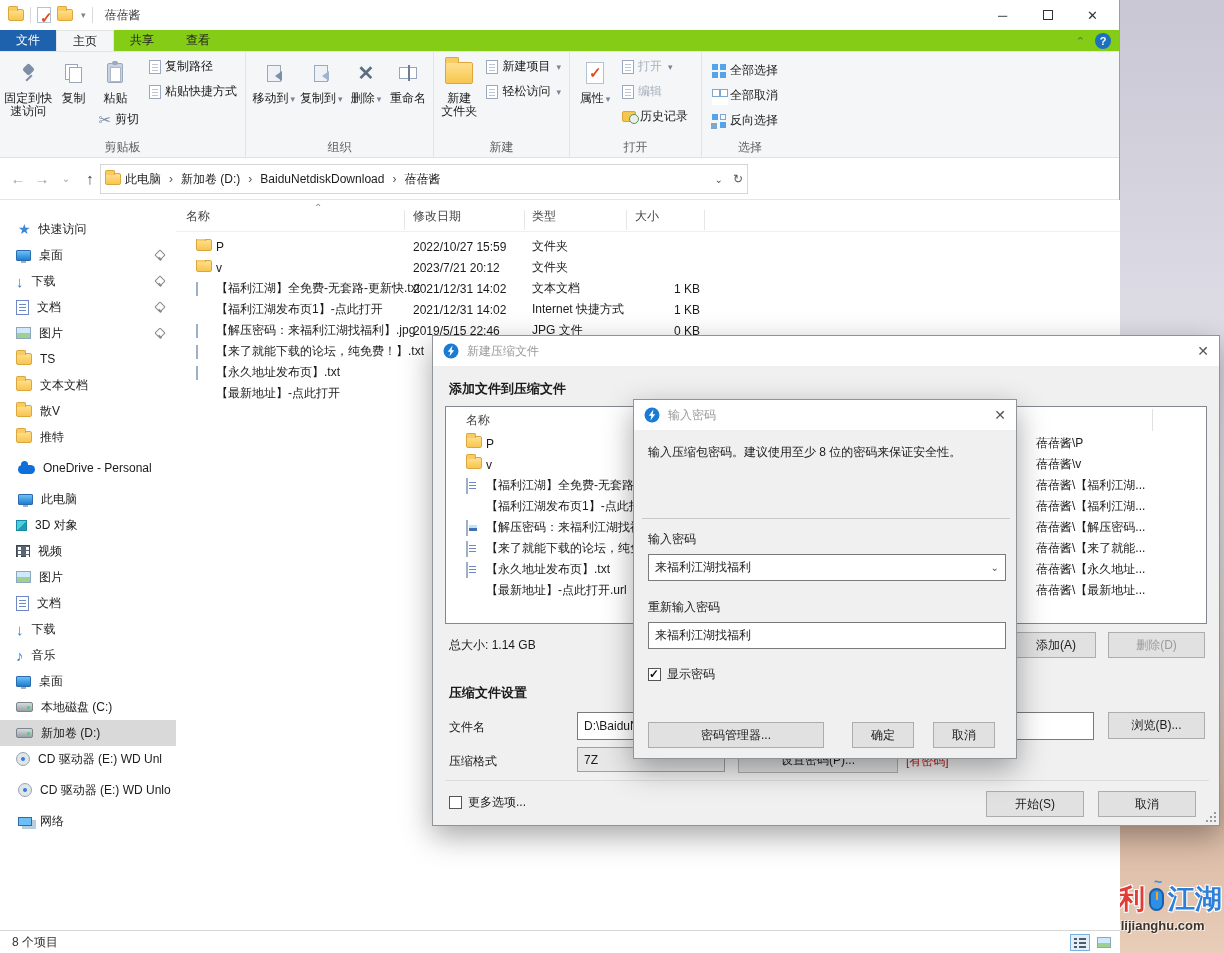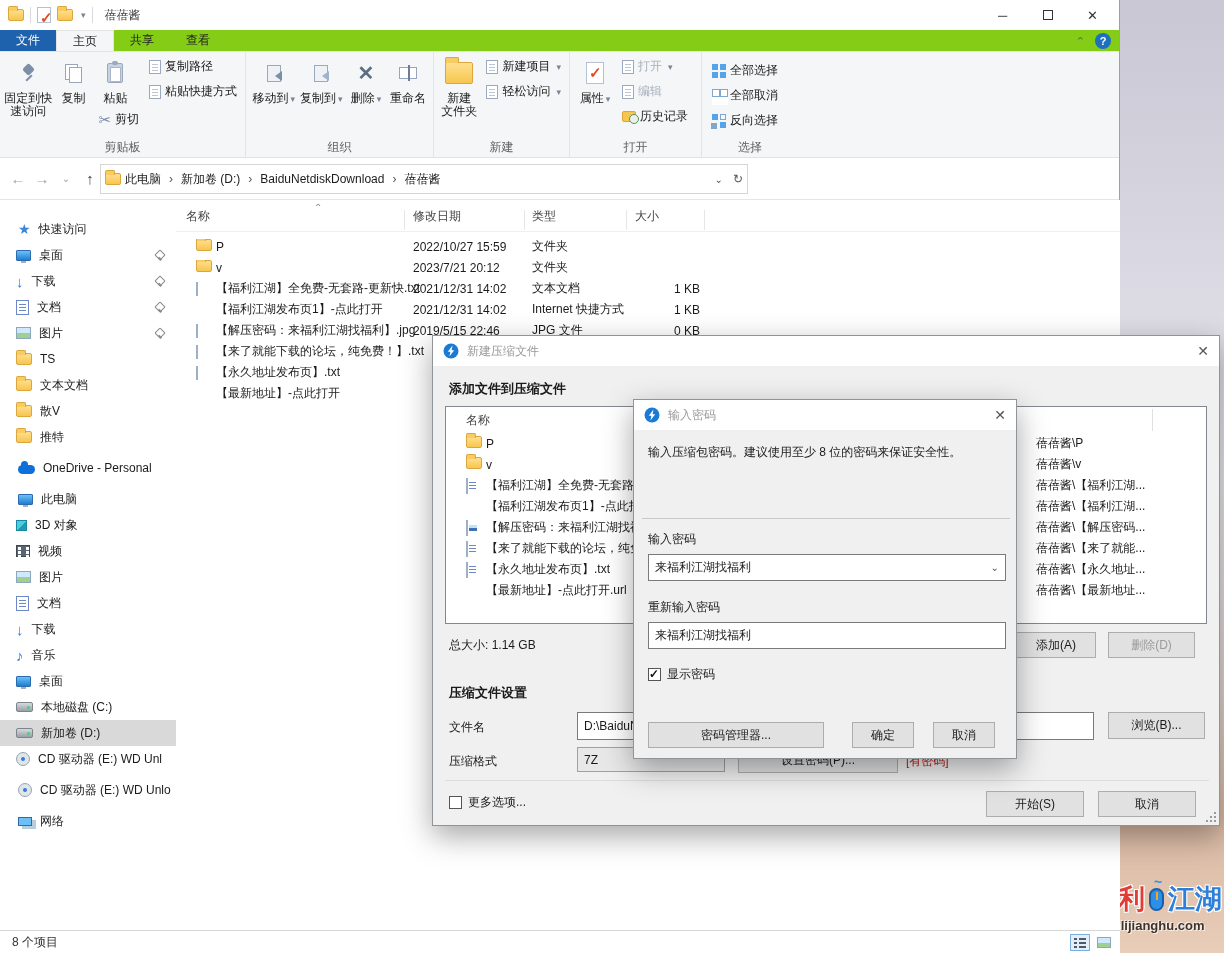--- a/index.html
+++ b/index.html
@@ -592,21 +592,21 @@
       </div>
       <div class="lv-row" style="left:0;top:173px;width:100%">
         <span class="abs" style="left:20px"><span class="globe-ic"></span></span>
         <span class="abs" style="left:40px">【最新地址】-点此打开.url</span>
         <span class="abs" style="left:590px">蓓蓓酱\【最新地址...</span>
       </div>
     </div>
 
     <div class="abs" style="left:16px;top:301px">总大小: 1.14 GB</div>
     <div class="btn abs" style="left:583px;top:296px;width:80px;height:26px">添加(A)</div>
-    <div class="btn disb abs" style="left:675px;top:296px;width:87px;height:26px">删除(D)</div>
+    <div class="btn disb abs" style="left:675px;top:296px;width:97px;height:26px">删除(D)</div>
 
     <div class="abs bold" style="left:16px;top:348px;font-size:13px">压缩文件设置</div>
 
     <div class="abs" style="left:16px;top:383px">文件名</div>
     <div class="input abs" style="left:144px;top:376px;width:517px;height:28px">D:\BaiduN</div>
     <div class="btn abs" style="left:675px;top:376px;width:97px;height:27px">浏览(B)...</div>
 
     <div class="abs" style="left:16px;top:417px">压缩格式</div>
     <div class="input abs" style="left:144px;top:411px;width:148px;height:25px;background:#e8e8e8;border-color:#a0a0a0">7Z</div>
     <div class="btn abs" style="left:305px;top:411px;width:160px;height:26px">设置密码(P)...</div>

